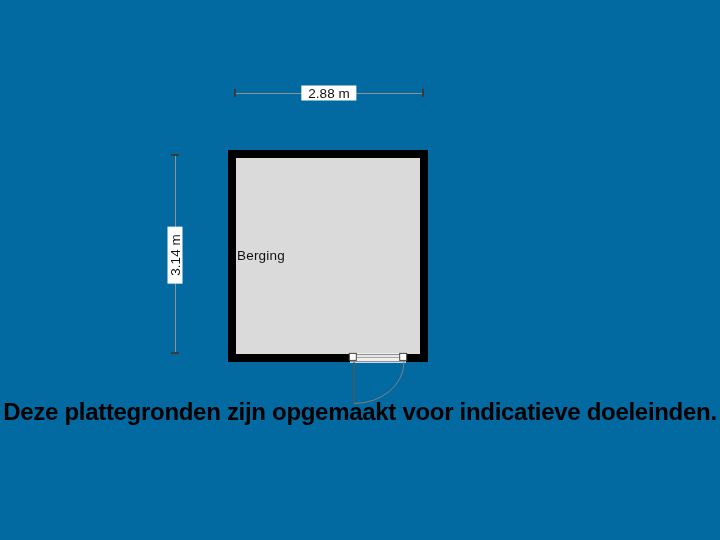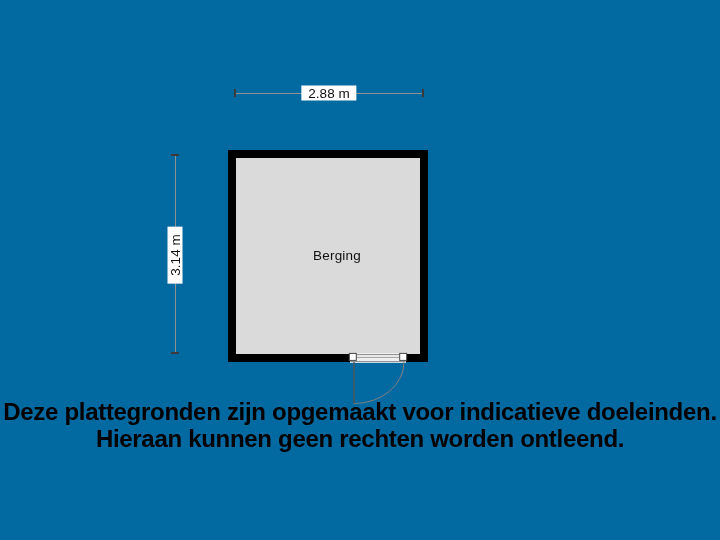--- a/index.html
+++ b/index.html
@@ -25,21 +25,20 @@
     height: 212px;
     box-sizing: border-box;
     border: 8px solid #000000;
     background: #dadada;
   }
   .room-label {
     position: absolute;
     left: 237px;
     top: 248px;
     width: 200px;
-    text-align: center;
     font-size: 13.5px;
     color: #111111;
     letter-spacing: 0.2px;
   }
 
   
   .dim-line-h {
     position: absolute;
     left: 235px;
     top: 92.5px;
@@ -152,16 +151,15 @@
 
     <rect x="349.3" y="353.4" width="7" height="7" fill="#ffffff" stroke="#444444" stroke-width="1"></rect>
     <rect x="399.7" y="353.4" width="7" height="7" fill="#ffffff" stroke="#444444" stroke-width="1"></rect>
 
     <line x1="354" y1="362" x2="354" y2="403.5" stroke="#555555" stroke-width="1.3"></line>
     <path d="M 404 362 A 50 41.5 0 0 1 354 403.5" fill="none" stroke="#808080" stroke-width="1"></path>
   </svg>
 
   <div class="disclaimer">
     <div>Deze plattegronden zijn opgemaakt voor indicatieve doeleinden.</div>
-    <div>Hieraan kunnen geen rechten worden ontleend.</div>
   </div>
 
 </div>
 
 </body></html>

